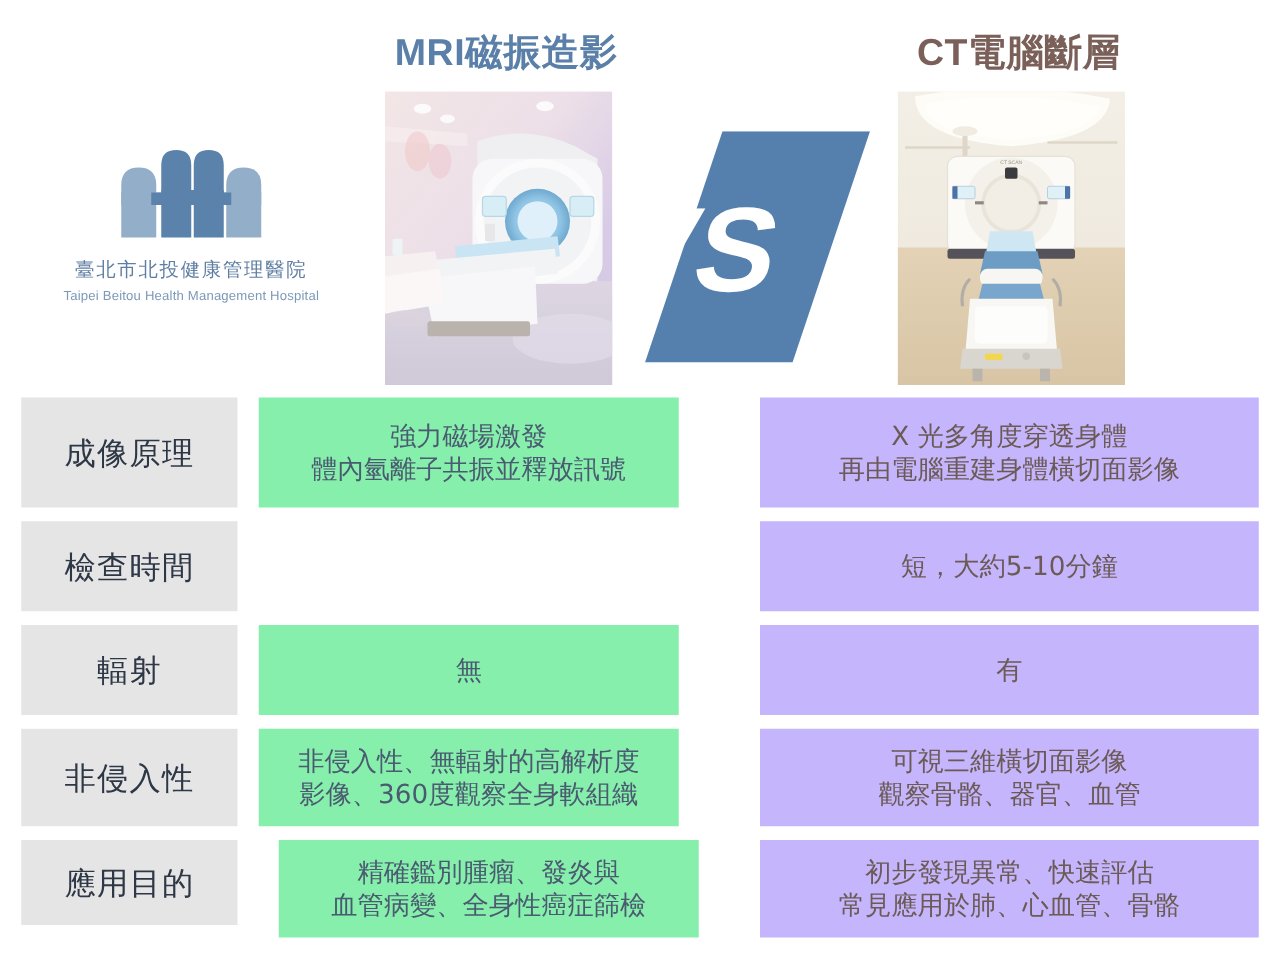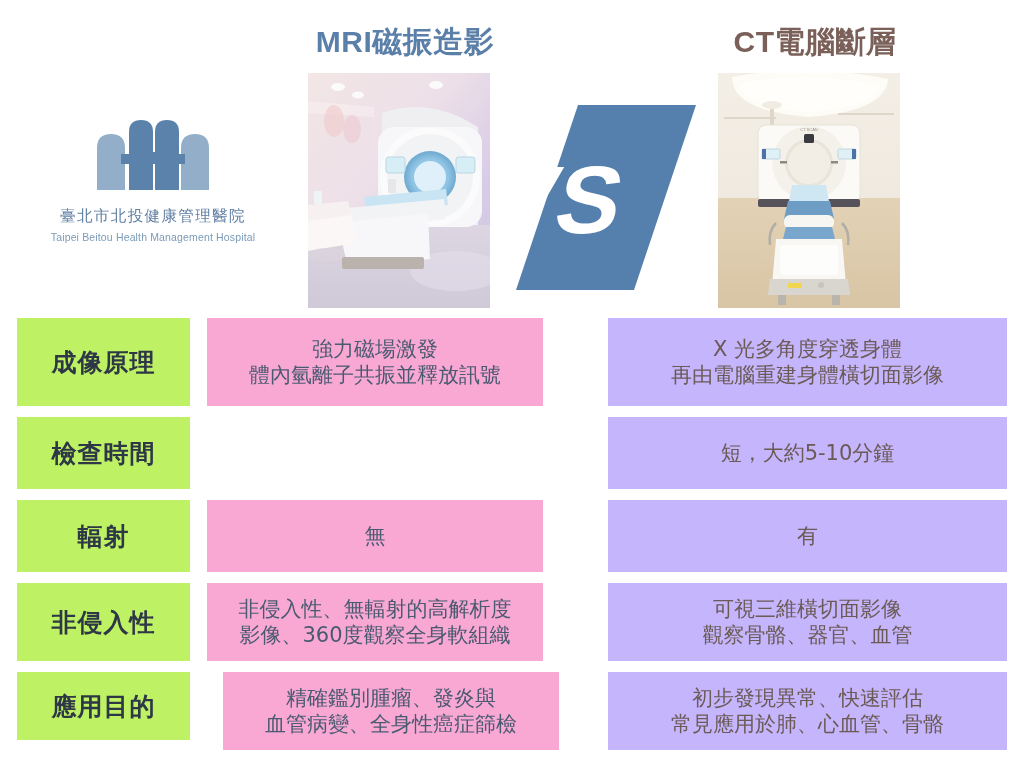--- a/index.html
+++ b/index.html
@@ -51,30 +51,30 @@
   .table { position: absolute; left: 0; top: 318px; width: 1024px; }
   .row { position: relative; width: 1024px; margin-bottom: 11px; }
 
   .cell {
     position: absolute; top: 0;
     display: flex; align-items: center; justify-content: center;
     text-align: center; line-height: 1.24;
   }
   .cell-label {
     left: 17px; width: 173px;
-    background: #bef264;
+    background: #e5e5e5;
     color: #2e3746;
-    font-weight: bold;
+    font-weight: normal;
     font-size: 25px;
     letter-spacing: 1px;
     font-family: "DejaVu Sans", "Liberation Sans", sans-serif;
   }
   .cell-mri {
     left: 207px; width: 336px;
-    background: #f9a8d4;
+    background: #86efac;
     color: #4a5a70;
     font-size: 21px;
     font-family: "DejaVu Sans", "Liberation Sans", sans-serif;
   }
   .cell-ct {
     left: 608px; width: 399px;
     background: #c4b5fd;
     color: #6b5a55;
     font-size: 21px;
     font-family: "DejaVu Sans", "Liberation Sans", sans-serif;

